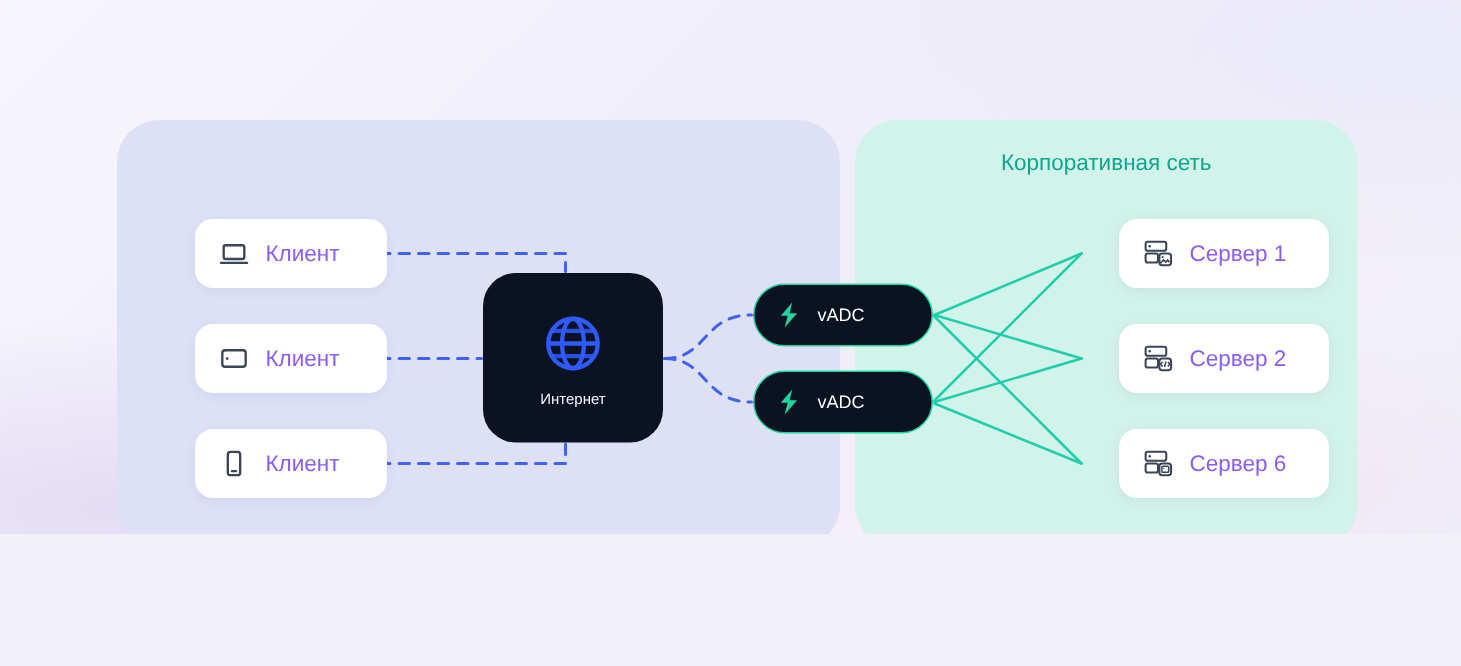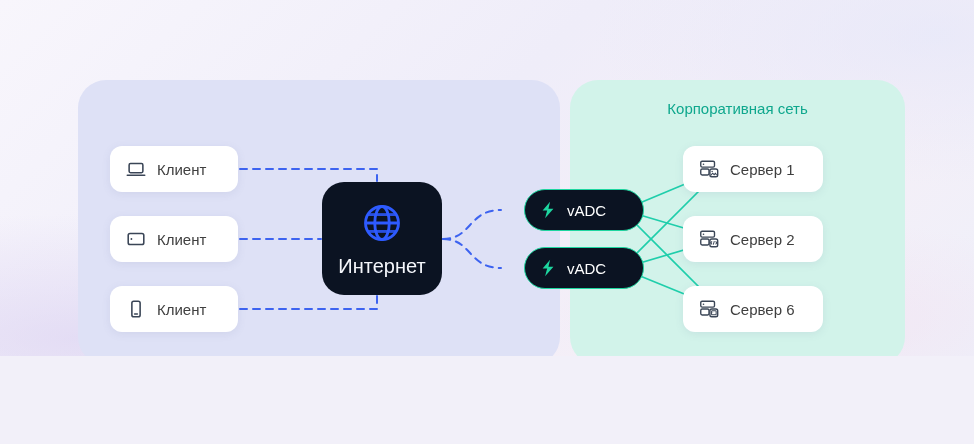--- a/index.html
+++ b/index.html
@@ -26,35 +26,35 @@
   }
   .wires{position:absolute;left:0;top:0;}
   .node{
     position:absolute;display:flex;align-items:center;
     box-sizing:border-box;
   }
   .card{
     background:#ffffff;border-radius:12px;height:46px;
     padding-left:15px;gap:10px;
     box-shadow:0 2px 8px rgba(90,98,150,.10);
-    color:#404040;font-size:15px;
+    color:#8b5cf6;font-size:15px;margin-left:20px;
   }
   .client{left:110px;width:128px;}
-  .server{left:683px;width:140px;}
+  .server{left:726px;width:140px;}
   .c1{top:146px}.c2{top:216px}.c3{top:286px}
   .internet{
     left:322px;top:182px;width:120px;height:113px;
     background:#0b1322;border-radius:22px;
     flex-direction:column;justify-content:center;gap:9px;
-    color:#f4f6fb;font-size:20px;
+    color:#f4f6fb;font-size:10px;
   }
   .vadc{
-    left:524px;width:120px;height:42px;
+    left:502px;width:120px;height:42px;
     background:#0b1322;border:1.5px solid #1ed6a0;border-radius:21px;
-    padding-left:13px;gap:9px;color:#ffffff;font-size:15px;font-weight:500;text-align:right;
+    padding-left:13px;gap:9px;color:#ffffff;font-size:12px;font-weight:500;text-align:right;
   }
   .vadc-1{top:189px}.vadc-2{top:247px}
   .icon{display:inline-flex;align-items:center;justify-content:center;flex:0 0 auto;}
   .label{white-space:nowrap;}
 </style>
 </head>
 <body>
 
 <div class="canvas">
 

